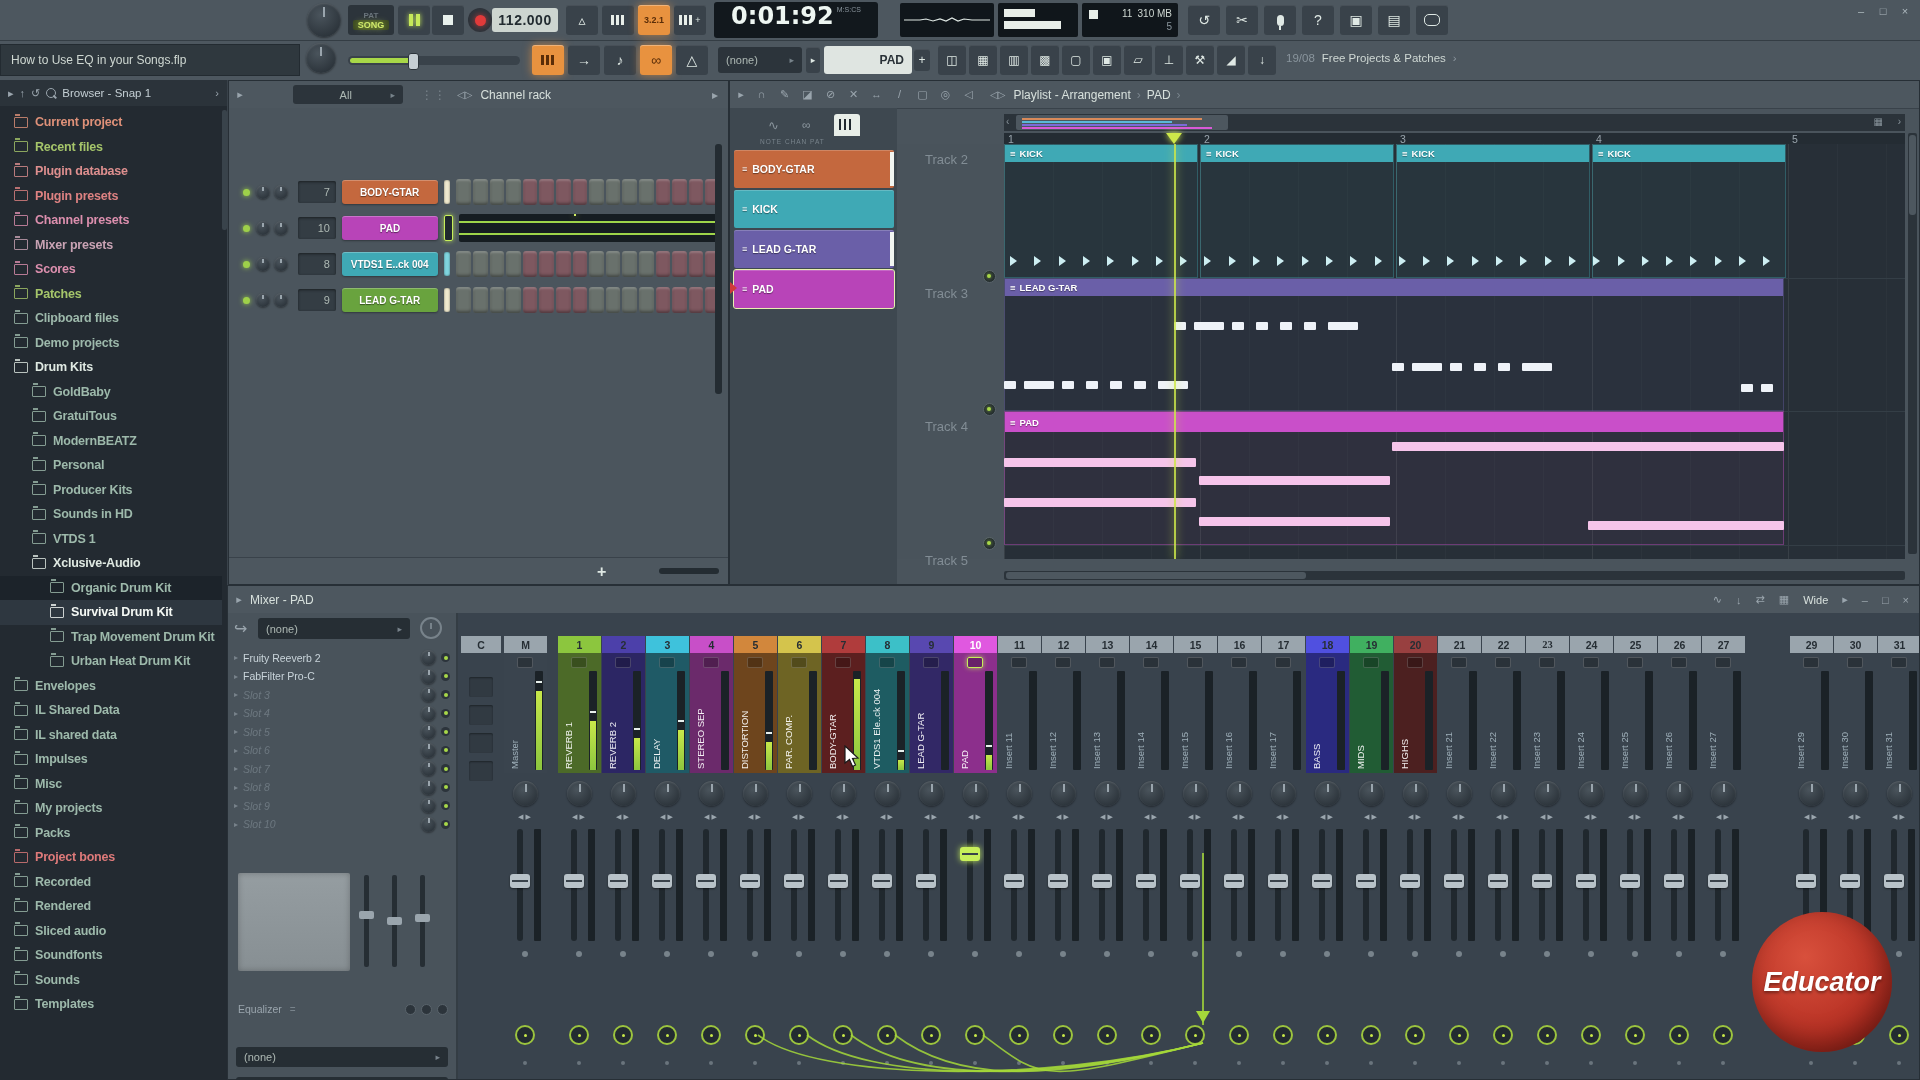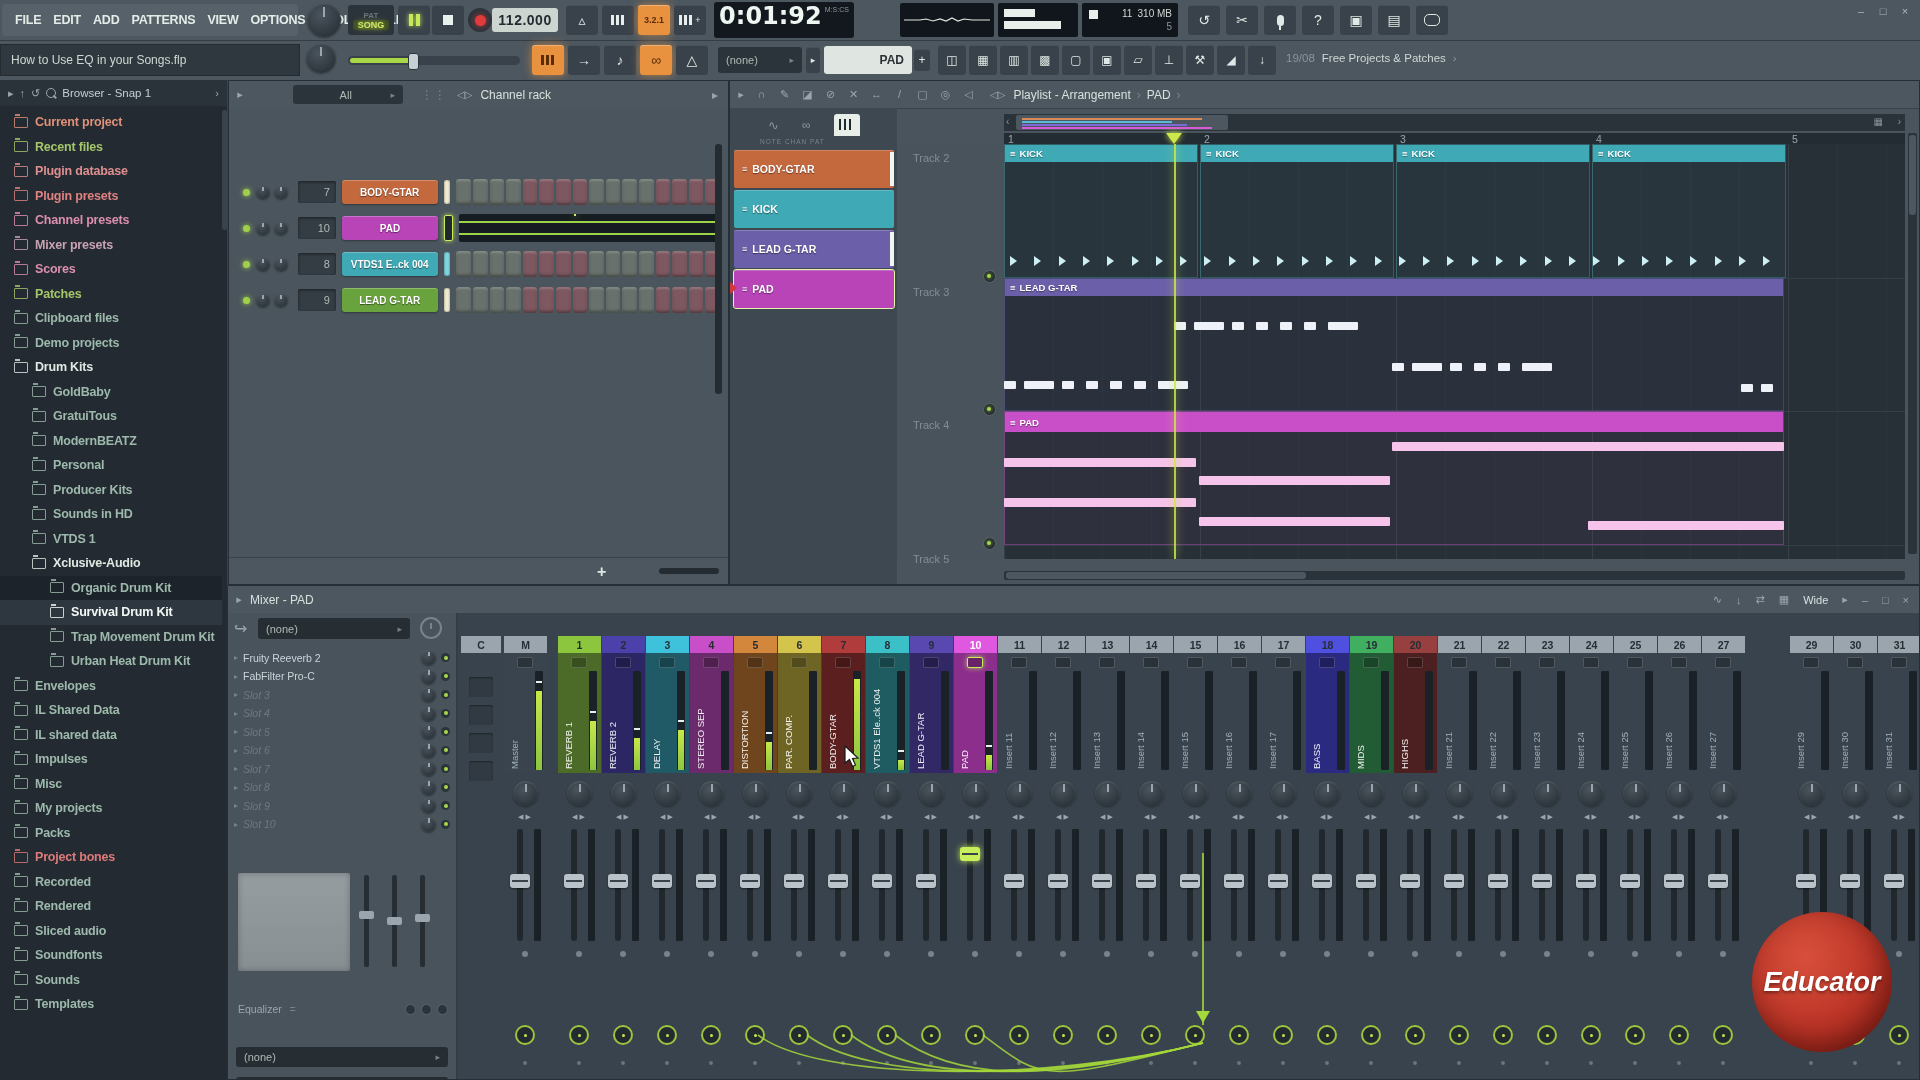--- a/index.html
+++ b/index.html
@@ -17,21 +17,21 @@
   .tbtn.orange{background:#e8923f;color:#5a2d08;box-shadow:0 0 10px rgba(232,146,63,.7),inset 0 1px 0 rgba(255,255,255,.3);}
   .patsong{position:absolute;left:348px;top:5px;width:46px;height:30px;background:#2c343b;border-radius:3px;display:flex;flex-direction:column;align-items:center;justify-content:center;}
   .ps-pat{font-size:8px;color:#6a747c;font-weight:700;}
   .ps-song{font-size:9px;color:#cfe96a;font-weight:700;background:#3c4a20;padding:0 5px;border-radius:2px;text-shadow:0 0 6px #cfe96a;}
   .pausebars{display:flex;gap:3px;}
   .pausebars i{width:4px;height:12px;background:#c6e85a;box-shadow:0 0 5px #c6e85a;}
   .stopsq{width:10px;height:10px;background:#e8f0ec;}
   .recbtn{position:absolute;left:468px;top:8px;width:24px;height:24px;border-radius:50%;background:#2c343b;display:flex;align-items:center;justify-content:center;}
   .recbtn i{width:11px;height:11px;border-radius:50%;background:#e03a3a;box-shadow:0 0 6px rgba(224,58,58,.8);}
   .tempo{position:absolute;left:492px;top:8px;width:66px;height:24px;background:#cdd5d0;border-radius:3px;color:#222b30;font-weight:700;font-size:14px;display:flex;align-items:center;justify-content:center;letter-spacing:.5px;}
-  .timewrap{position:absolute;left:714px;top:2px;width:140px;height:36px;background:#12181d;border-radius:3px;display:flex;align-items:baseline;justify-content:center;gap:3px;}
+  .timewrap{position:absolute;left:714px;top:2px;width:164px;height:36px;background:#12181d;border-radius:3px;display:flex;align-items:baseline;justify-content:center;gap:3px;}
   .time-main{font-size:24px;font-weight:700;color:#eef6f2;font-family:"DejaVu Sans",sans-serif;}
   .time-unit{font-size:7px;color:#8a959d;position:relative;top:-12px;}
   .scope{position:absolute;left:900px;top:3px;width:94px;height:34px;background:#10161b;border-radius:2px;}
   .meters2{position:absolute;left:998px;top:3px;width:80px;height:34px;background:#10161b;border-radius:2px;padding:6px 6px;box-sizing:border-box;display:flex;flex-direction:column;gap:4px;}
   .meters2 i{display:block;height:8px;background:#e8eee9;}
   .memp{position:absolute;left:1082px;top:3px;width:96px;height:34px;background:#10161b;border-radius:2px;font-size:10px;color:#cfd8d2;}
   .icon-g{font-size:14px;color:#dfe8e4;}
   .keysicn{width:14px;height:10px;background:linear-gradient(90deg,#e8eee9 0 3px,transparent 3px 5px,#e8eee9 5px 8px,transparent 8px 10px,#e8eee9 10px 13px,transparent 13px);}
   .keysicn.dark{background:linear-gradient(90deg,#5a2d08 0 3px,transparent 3px 5px,#5a2d08 5px 8px,transparent 8px 10px,#5a2d08 10px 13px,transparent 13px);}
   .winctl{position:absolute;top:6px;display:flex;gap:8px;}
@@ -68,21 +68,21 @@
   .stepc{width:14.6px;height:26px;border-radius:3px;box-shadow:inset 0 2px 2px rgba(255,255,255,.18),inset 0 -2px 3px rgba(0,0,0,.35);}
   .g0{background:#69716c;} .g1{background:#7e5860;}
   .wavestrip{position:relative;flex:1;height:28px;background:#161d22;border-radius:2px;overflow:hidden;}
   .wavestrip i{position:absolute;left:0;right:0;height:2px;background:#9ed44a;}
   .wavestrip .ph{position:absolute;top:0;bottom:0;width:2px;background:#d2ee62;box-shadow:0 0 6px #d2ee62;}
   .rack-bottom{position:absolute;left:0;bottom:0;right:0;height:26px;background:#4d575f;border-top:1px solid #39424a;}
   
   .pk-item{position:relative;height:38px;border-radius:2px;margin:0 3px 2px 4px;display:flex;align-items:center;color:#fff;font-size:10.5px;font-weight:700;padding-left:8px;text-shadow:0 1px 1px rgba(0,0,0,.45);box-shadow:inset 0 1px 0 rgba(255,255,255,.2);}
   .pk-item .clipglyph{margin-right:5px;font-size:9px;}
   .pl-names{position:absolute;background:#49535b;border-right:1px solid #39424a;}
-  .tlabel{position:absolute;left:16px;font-size:11px;color:#828d95;}
+  .tlabel{position:absolute;left:28px;font-size:13px;color:#828d95;}
   .armled{position:absolute;width:11px;height:11px;border-radius:50%;background:#222a30;border:1px solid #5a646c;}
   .armled::after{content:"";position:absolute;left:3px;top:3px;width:4px;height:4px;border-radius:50%;background:#a8d848;box-shadow:0 0 4px #a8d848;}
   .pl-timeline{position:absolute;background:#242c33;border-bottom:1px solid #1b2228;font-size:10.5px;color:#9aa5ad;}
   .pl-content{position:absolute;background:#272f37;overflow:hidden;
      background-image:repeating-linear-gradient(90deg,rgba(255,255,255,.06) 0 1px,transparent 1px 196px),repeating-linear-gradient(90deg,rgba(255,255,255,.022) 0 1px,transparent 1px 49px);}
   .rowsep{position:absolute;left:0;right:0;height:1px;background:#343e46;}
   .clip{position:absolute;box-sizing:border-box;}
   .cliphead{position:absolute;left:0;right:0;top:0;height:17px;display:flex;align-items:center;padding-left:5px;color:#fff;font-size:9.5px;font-weight:700;text-shadow:0 1px 1px rgba(0,0,0,.4);gap:4px;}
   .note{position:absolute;height:8px;background:#eef2f8;border-radius:1px;}
   .pbar{position:absolute;height:9px;background:#f6c4ea;border-radius:1px;}
@@ -125,30 +125,20 @@
   .vsl{position:absolute;top:262px;width:5px;height:92px;background:#262e34;border-radius:2px;}
   .vsl i{position:absolute;left:-5px;width:15px;height:8px;background:#9aa5ad;border-radius:2px;}
   .tinyk{width:11px;height:11px;border-radius:50%;background:#2c343b;border:1px solid #5a646c;box-sizing:border-box;}
 </style>
 </head>
 <body>
 
 <div id="root">
 
   <div class="row1">
-    <div class="menu-panel" id="menu">
-        <div class="menu-item">FILE</div>
-        <div class="menu-item">EDIT</div>
-        <div class="menu-item">ADD</div>
-        <div class="menu-item">PATTERNS</div>
-        <div class="menu-item">VIEW</div>
-        <div class="menu-item">OPTIONS</div>
-        <div class="menu-item">TOOLS</div>
-        <div class="menu-item">HELP</div>
-      </div>
     <div class="knob abs" style="left:307px;top:3px;width:34px;height:34px;"></div>
     <div class="patsong">
       <span class="ps-pat">PAT</span>
       <span class="ps-song">SONG</span>
     </div>
     <div class="tbtn" style="left:398px;top:5px;width:32px;">
         <span class="pausebars">
           <i></i>
           <i></i>
         </span>
@@ -1333,21 +1323,21 @@
           <div class="s-fader">
             <div class="f-track"></div>
             <div class="f-handle" style="top: 40%;"></div>
             <div class="f-meter"></div>
           </div>
           <div class="s-led"></div>
           <div class="s-send"></div>
           <div class="s-dot"></div>
         </div>
         <div class="strip" style="left: 1068px;">
-          <div class="s-head" style="background: rgb(154, 165, 173);">23</div>
+          <div class="s-head" style="background: rgb(154, 165, 173); font-family: Liberation Serif, serif;">23</div>
           <div class="s-body" style="background: rgb(57, 67, 77);">
             <div class="s-mute"></div>
             <div class="s-name" style="color: rgb(159, 176, 186);">Insert 23</div>
             <div class="s-meter"></div>
           </div>
           <div class="s-knob knob"></div>
           <div class="s-arrows">◀▶</div>
           <div class="s-fader">
             <div class="f-track"></div>
             <div class="f-handle" style="top: 40%;"></div>

